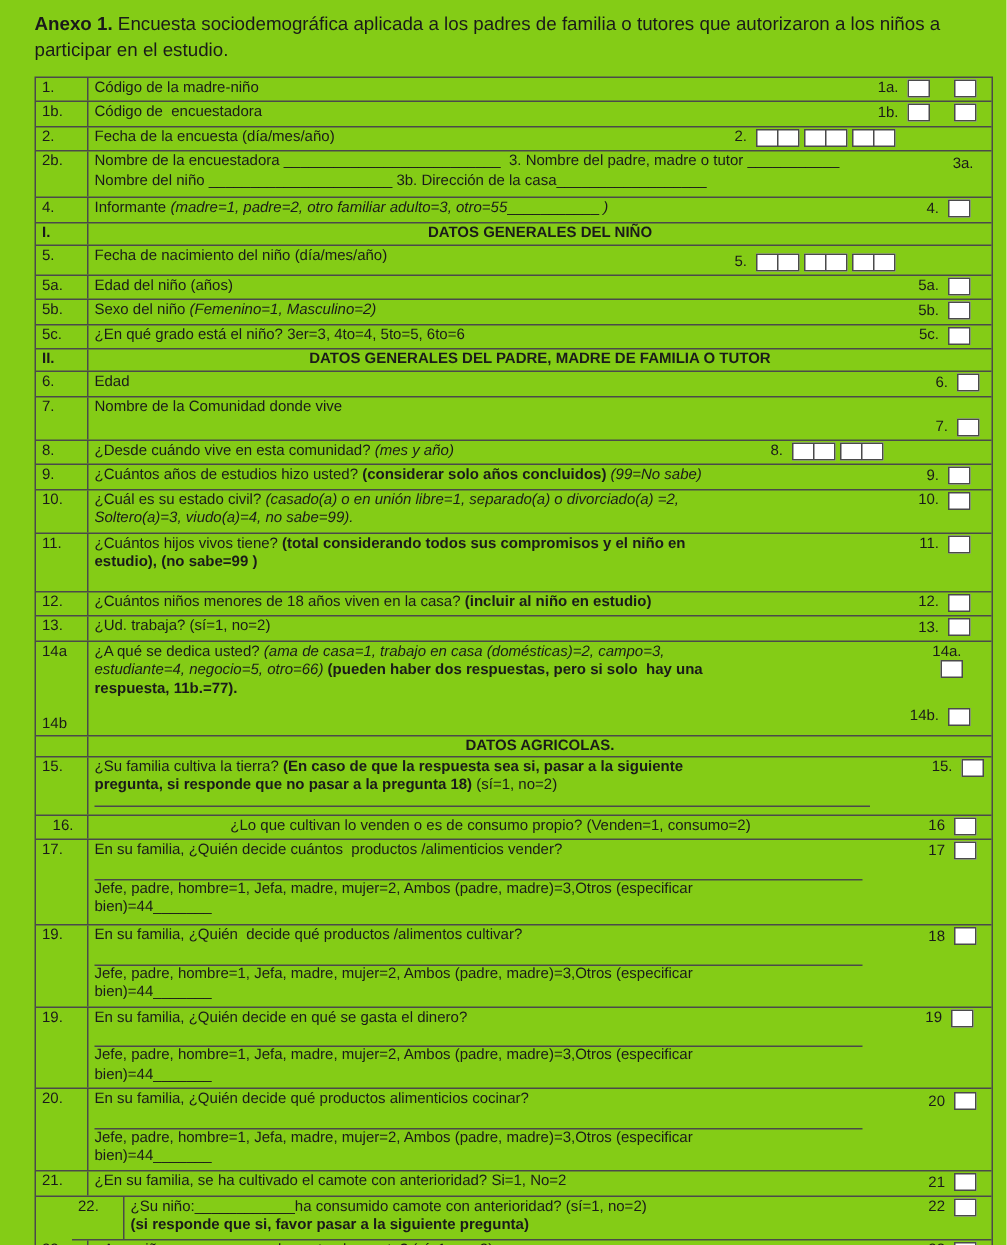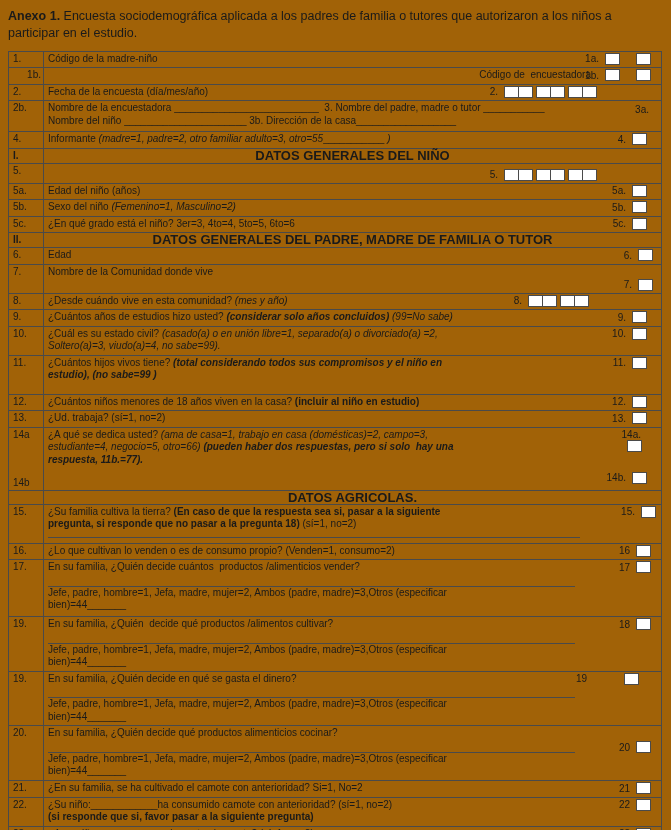--- a/index.html
+++ b/index.html
@@ -1,45 +1,45 @@
 <!DOCTYPE html>
 <html><head>
 <meta charset="utf-8">
 <style>
   html,body{margin:0;padding:0;background:#fff;}
   .page{
     width:671px;height:830px;box-sizing:border-box;
-    padding:8px 9px 4px 8px;background:#a16207;color:#1a1a1a;
+    padding:8px 9px 4px 23px;background:#84cc16;color:#1a1a1a;
     font-family:"Liberation Sans", sans-serif;overflow:hidden;
   }
   .title{font-size:12.5px;line-height:1.35;margin-bottom:9px;}
   .title .seg-b{font-weight:bold;}
   .form{border:1px solid #4a4a4a;}
   .row{position:relative;display:flex;border-bottom:1px solid #4a4a4a;}
   .row:last-child{border-bottom:none;}
   .num{
     flex:0 0 35px;width:35px;box-sizing:border-box;border-right:1px solid #4a4a4a;
     padding:1px 2px 1px 4px;font-size:10px;line-height:12px;
     display:flex;flex-direction:column;justify-content:space-between;
   }
   .row.section .num{font-weight:bold;}
   .content{
     flex:1;box-sizing:border-box;padding:1px 70px 2px 4px;
     font-size:10px;line-height:12.5px;overflow:hidden;
   }
   .line{white-space:pre;}
-  .section-title{flex:1;text-align:center;font-weight:bold;font-size:13px;padding-top:1px;line-height:12px;}
+  .section-title{flex:1;text-align:center;font-weight:bold;font-size:10px;padding-top:1px;line-height:12px;}
   .answer{position:absolute;display:flex;align-items:center;font-size:10px;line-height:11px;}
   .ans-label{margin-right:6px;}
   .group{display:inline-flex;}
   .box{width:15px;height:12px;border:1px solid #4a4a4a;box-sizing:border-box;background:#fff;}
   .group .box + .box{margin-left:-1px;}
   .seg-b{font-weight:bold;}
   .seg-i{font-style:italic;}
-  .seg-bi{font-weight:bold;font-style:italic;}
+  .seg-bi{font-weight:bold;}
   .uline-sp{border-bottom:1px solid #4a4a4a;}
 </style>
 </head>
 <body>
 
 <div class="page">
   <div class="title"><span class="seg-b">Anexo 1.</span><span> Encuesta sociodemográfica aplicada a los padres de familia o tutores que autorizaron a los niños a participar en el estudio.</span></div>
   <div class="form">
       <div class="row" style="min-height: 14px;">
         <div class="num">
@@ -51,21 +51,21 @@
         <div class="answer" style="right: 10px; top: 1px;">
           <span class="ans-label">1a.</span>
           <span class="group">
             <span class="box"></span>
           </span>
           <span class="group" style="margin-left: 16px;">
             <span class="box"></span>
           </span>
         </div>
       </div>
-      <div class="row" style="min-height: 14px; text-align: right;">
+      <div class="row" style="min-height: 14px;">
         <div class="num">
           <div>1b.</div>
         </div>
         <div class="content">
           <div class="line"><span class="seg-n">Código de  encuestadora</span></div>
         </div>
         <div class="answer" style="right: 10px; top: 1px;">
           <span class="ans-label">1b.</span>
           <span class="group">
             <span class="box"></span>
@@ -126,20 +126,23 @@
       </div>
       <div class="row section" style="min-height: 14px;">
         <div class="num">
           <div>I.</div>
         </div>
         <div class="section-title">DATOS GENERALES DEL NIÑO</div>
       </div>
       <div class="row" style="min-height: 19px;">
         <div class="num">
           <div>5.</div>
+        </div>
+        <div class="content">
+          <div class="line"><span class="seg-n">Fecha de nacimiento del niño (día/mes/año)</span></div>
         </div>
         <div class="answer" style="right: 64px; top: 5px;">
           <span class="ans-label">5.</span>
           <span class="group">
             <span class="box"></span>
             <span class="box"></span>
           </span>
           <span class="group" style="margin-left: 3px;">
             <span class="box"></span>
             <span class="box"></span>
@@ -355,21 +358,21 @@
           <div class="line"><span class="seg-b">pregunta, si responde que no pasar a la pregunta 18) </span><span class="seg-n">(sí=1, no=2)</span></div>
           <div class="uline-sp" style="height: 6px; width: 98%;"></div>
         </div>
         <div class="answer" style="right: 5px; top: 1px;">
           <span class="ans-label">15.</span>
           <span class="group">
             <span class="box"></span>
           </span>
         </div>
       </div>
-      <div class="row" style="min-height: 15px;">
+      <div class="row" style="min-height: 15px; text-align: center;">
         <div class="num">
           <div>16.</div>
         </div>
         <div class="content">
           <div class="line"><span class="seg-n">¿Lo que cultivan lo venden o es de consumo propio? (Venden=1, consumo=2)</span></div>
         </div>
         <div class="answer" style="right: 10px; top: 1px;">
           <span class="ans-label">16</span>
           <span class="group">
             <span class="box"></span>
@@ -413,59 +416,59 @@
       <div class="row" style="min-height: 52px;">
         <div class="num">
           <div>19.</div>
         </div>
         <div class="content">
           <div class="line"><span class="seg-n">En su familia, ¿Quién decide en qué se gasta el dinero?</span></div>
           <div class="uline-sp" style="height: 12px; width: 97%;"></div>
           <div class="line"><span class="seg-n">Jefe, padre, hombre=1, Jefa, madre, mujer=2, Ambos (padre, madre)=3,Otros (especificar</span></div>
           <div class="line"><span class="seg-n">bien)=44</span><span class="seg-n">_______</span></div>
         </div>
-        <div class="answer" style="right: 22px; top: 1px; gap: 31px;">
+        <div class="answer" style="right: 12px; top: 1px;">
           <span class="ans-label">19</span>
           <span class="group">
             <span class="box"></span>
           </span>
         </div>
       </div>
       <div class="row" style="min-height: 54px;">
         <div class="num">
           <div>20.</div>
         </div>
         <div class="content">
           <div class="line"><span class="seg-n">En su familia, ¿Quién decide qué productos alimenticios cocinar?</span></div>
           <div class="uline-sp" style="height: 12px; width: 97%;"></div>
           <div class="line"><span class="seg-n">Jefe, padre, hombre=1, Jefa, madre, mujer=2, Ambos (padre, madre)=3,Otros (especificar</span></div>
           <div class="line"><span class="seg-n">bien)=44</span><span class="seg-n">_______</span></div>
         </div>
-        <div class="answer" style="right: 10px; top: 15px;">
+        <div class="answer" style="right: 10px; top: 2px;">
           <span class="ans-label">20</span>
           <span class="group">
             <span class="box"></span>
           </span>
         </div>
       </div>
       <div class="row" style="min-height: 13px;">
         <div class="num">
           <div>21.</div>
         </div>
         <div class="content">
           <div class="line"><span class="seg-n">¿En su familia, se ha cultivado el camote con anterioridad? Si=1, No=2</span></div>
         </div>
         <div class="answer" style="right: 10px; top: 1px;">
           <span class="ans-label">21</span>
           <span class="group">
             <span class="box"></span>
           </span>
         </div>
       </div>
-      <div class="row" style="min-height: 28px;">
+      <div class="row" style="min-height: 28px; margin-left: 24px;">
         <div class="num">
           <div>22.</div>
         </div>
         <div class="content">
           <div class="line"><span class="seg-n">¿Su niño:</span><span class="seg-n">____________</span><span class="seg-n">ha consumido camote con anterioridad? (sí=1, no=2)</span></div>
           <div class="line"><span class="seg-b">(si responde que si, favor pasar a la siguiente pregunta)</span></div>
         </div>
         <div class="answer" style="right: 10px; top: 1px; justify-content: center;">
           <span class="ans-label">22</span>
           <span class="group">

